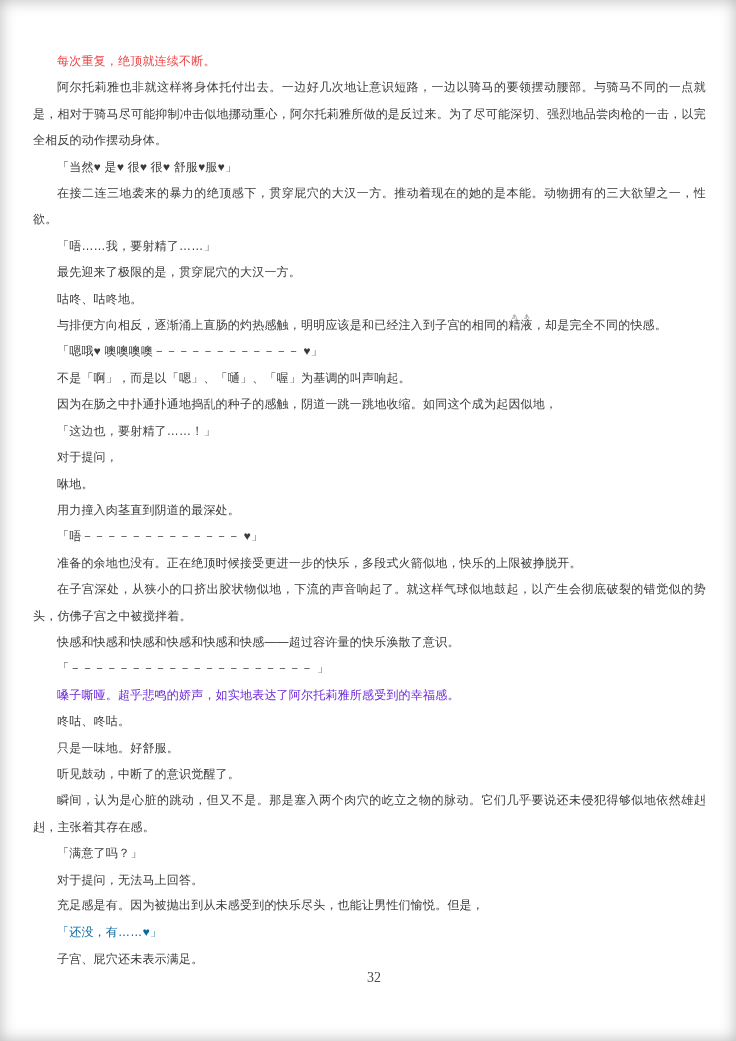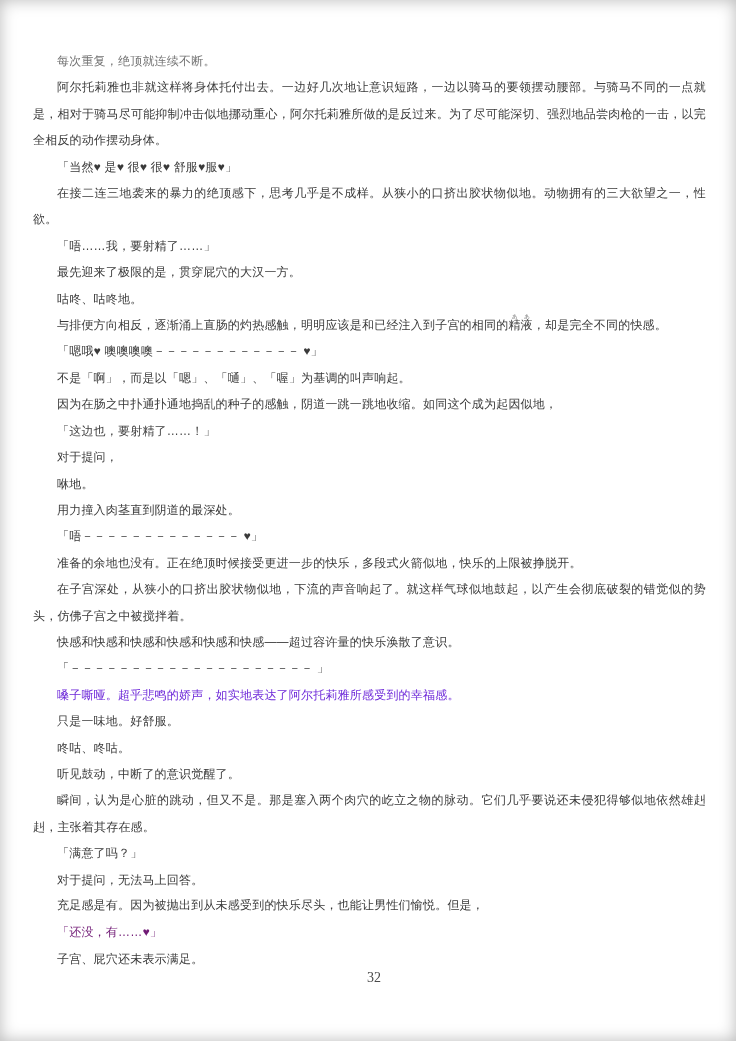--- a/index.html
+++ b/index.html
@@ -46,48 +46,48 @@
     font-size: 14px;
     color: #4a4a4a;
     z-index: 2;
   }
 </style>
 </head>
 <body>
 
 <div>
   <div class="page-content" id="paragraph-list">
-      <p class="para" style="color: #737373;">每次重复，绝顶就连续不断。</p>
+      <p class="para" style="color: #ef4444;">每次重复，绝顶就连续不断。</p>
       <p class="para" style="color: rgb(58, 58, 58);">阿尔托莉雅也非就这样将身体托付出去。一边好几次地让意识短路，一边以骑马的要领摆动腰部。与骑马不同的一点就是，相对于骑马尽可能抑制冲击似地挪动重心，阿尔托莉雅所做的是反过来。为了尽可能深切、强烈地品尝肉枪的一击，以完全相反的动作摆动身体。</p>
       <p class="para" style="color: rgb(58, 58, 58);">「当然♥ 是♥ 很♥ 很♥ 舒服♥服♥」</p>
-      <p class="para" style="color: rgb(58, 58, 58);">在接二连三地袭来的暴力的绝顶感下，思考几乎是不成样。从狭小的口挤出胶状物似地。动物拥有的三大欲望之一，性欲。</p>
+      <p class="para" style="color: rgb(58, 58, 58);">在接二连三地袭来的暴力的绝顶感下，贯穿屁穴的大汉一方。推动着现在的她的是本能。动物拥有的三大欲望之一，性欲。</p>
       <p class="para" style="color: rgb(58, 58, 58);">「唔……我，要射精了……」</p>
       <p class="para" style="color: rgb(58, 58, 58);">最先迎来了极限的是，贯穿屁穴的大汉一方。</p>
       <p class="para" style="color: rgb(58, 58, 58);">咕咚、咕咚地。</p>
       <p class="para" style="color: rgb(58, 58, 58);">与排便方向相反，逐渐涌上直肠的灼热感触，明明应该是和已经注入到子宫的相同的<ruby>精液<rt>ぁぁ</rt></ruby>，却是完全不同的快感。</p>
       <p class="para" style="color: rgb(58, 58, 58);">「嗯哦♥ 噢噢噢噢－－－－－－－－－－－－ ♥」</p>
       <p class="para" style="color: rgb(58, 58, 58);">不是「啊」，而是以「嗯」、「嗵」、「喔」为基调的叫声响起。</p>
       <p class="para" style="color: rgb(58, 58, 58);">因为在肠之中扑通扑通地捣乱的种子的感触，阴道一跳一跳地收缩。如同这个成为起因似地，</p>
       <p class="para" style="color: #404040;">「这边也，要射精了……！」</p>
       <p class="para" style="color: rgb(58, 58, 58);">对于提问，</p>
       <p class="para" style="color: rgb(58, 58, 58);">咻地。</p>
       <p class="para" style="color: rgb(58, 58, 58);">用力撞入肉茎直到阴道的最深处。</p>
       <p class="para" style="color: rgb(58, 58, 58);">「唔－－－－－－－－－－－－－ ♥」</p>
       <p class="para" style="color: rgb(58, 58, 58);">准备的余地也没有。正在绝顶时候接受更进一步的快乐，多段式火箭似地，快乐的上限被挣脱开。</p>
       <p class="para" style="color: rgb(58, 58, 58);">在子宫深处，从狭小的口挤出胶状物似地，下流的声音响起了。就这样气球似地鼓起，以产生会彻底破裂的错觉似的势头，仿佛子宫之中被搅拌着。</p>
       <p class="para" style="color: rgb(58, 58, 58);">快感和快感和快感和快感和快感和快感——超过容许量的快乐涣散了意识。</p>
       <p class="para" style="color: rgb(58, 58, 58);">「－－－－－－－－－－－－－－－－－－－－ 」</p>
       <p class="para" style="color: #6d28d9;">嗓子嘶哑。超乎悲鸣的娇声，如实地表达了阿尔托莉雅所感受到的幸福感。</p>
+      <p class="para" style="color: rgb(58, 58, 58);">咚咕、咚咕。</p>
       <p class="para" style="color: rgb(58, 58, 58);">只是一味地。好舒服。</p>
-      <p class="para" style="color: rgb(58, 58, 58);">咚咕、咚咕。</p>
       <p class="para" style="color: rgb(58, 58, 58);">听见鼓动，中断了的意识觉醒了。</p>
       <p class="para" style="color: rgb(58, 58, 58);">瞬间，认为是心脏的跳动，但又不是。那是塞入两个肉穴的屹立之物的脉动。它们几乎要说还未侵犯得够似地依然雄赳赳，主张着其存在感。</p>
       <p class="para" style="color: rgb(58, 58, 58);">「满意了吗？」</p>
       <p class="para" style="color: rgb(58, 58, 58);">对于提问，无法马上回答。</p>
       <p class="para" style="color: rgb(58, 58, 58); font-family: Liberation Mono, monospace;">充足感是有。因为被抛出到从未感受到的快乐尽头，也能让男性们愉悦。但是，</p>
-      <p class="para" style="color: #701a75;">「还没，有……♥」</p>
+      <p class="para" style="color: #0369a1;">「还没，有……♥」</p>
       <p class="para" style="color: rgb(58, 58, 58);">子宫、屁穴还未表示满足。</p>
     </div>
 
   <div class="page-number">32</div>
 
   <div class="vignette"></div>
 </div>
 
 </body></html>

